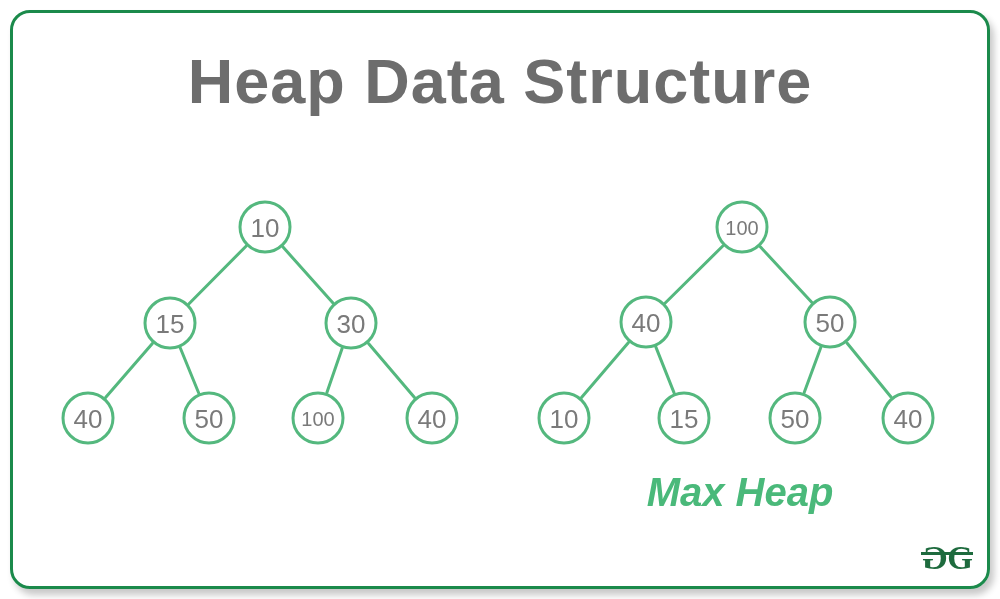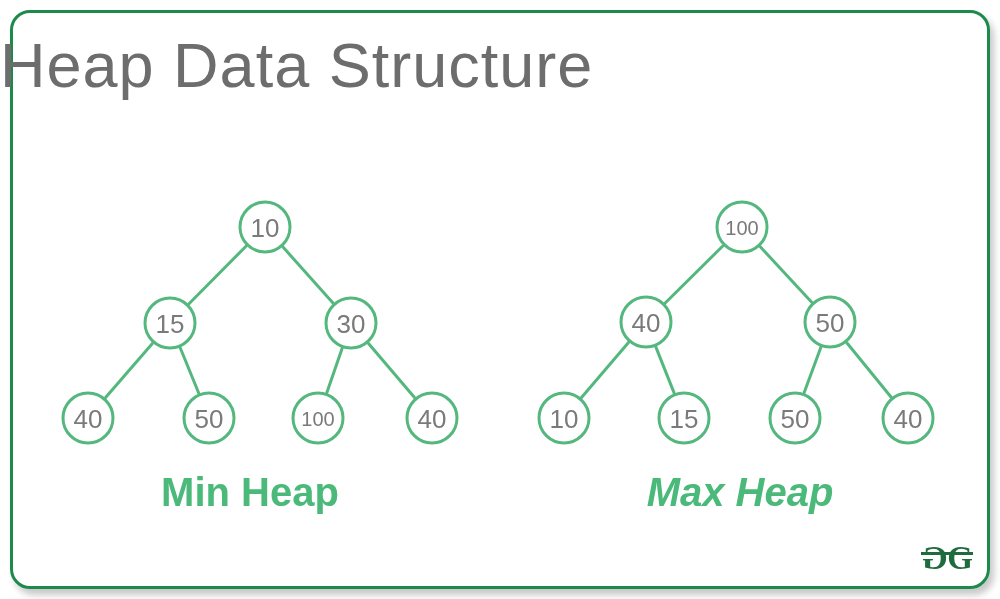--- a/index.html
+++ b/index.html
@@ -7,22 +7,22 @@
     position:relative;width:1000px;height:599px;background:#ffffff;
     font-family:"Liberation Sans",sans-serif;overflow:hidden;
   }
   .card{
     position:absolute;left:10px;top:10px;width:974px;height:573px;
     border:3px solid var(--border,#1b8a4b);border-radius:20px;
     box-shadow:4px 6px 7px rgba(0,0,0,0.22);
     background:transparent;
   }
   .title{
-    position:absolute;left:0;right:0;top:32px;margin:0;
-    font-size:63px;font-weight:400;line-height:1.05;
+    position:absolute;left:0;right:0;top:32px;margin:16px;
+    text-align:center;font-size:63px;font-weight:700;line-height:1.05;
     color:var(--title-text,#6d6d6d);letter-spacing:1px;
   }
   #tree-svg{position:absolute;left:0;top:0;}
   .tree-label{
     position:absolute;top:472px;transform:translateX(-50%);
     font-size:40px;font-weight:700;line-height:1;
     color:var(--label,#4ab97a);white-space:nowrap;
   }
   .label-min{left:250px;}
   .label-max{left:740px;font-style:italic;}
@@ -86,20 +86,19 @@
         <text x="564" y="419" text-anchor="middle" dominant-baseline="central" fill="#7a7a7a" font-size="26" font-family="&quot;Liberation Sans&quot;, sans-serif">10</text>
         <circle cx="684" cy="418" r="25" fill="#ffffff" stroke="#54b87e" stroke-width="3"></circle>
         <text x="684" y="419" text-anchor="middle" dominant-baseline="central" fill="#7a7a7a" font-size="26" font-family="&quot;Liberation Sans&quot;, sans-serif">15</text>
         <circle cx="795" cy="418" r="25" fill="#ffffff" stroke="#54b87e" stroke-width="3"></circle>
         <text x="795" y="419" text-anchor="middle" dominant-baseline="central" fill="#7a7a7a" font-size="26" font-family="&quot;Liberation Sans&quot;, sans-serif">50</text>
         <circle cx="908" cy="418" r="25" fill="#ffffff" stroke="#54b87e" stroke-width="3"></circle>
         <text x="908" y="419" text-anchor="middle" dominant-baseline="central" fill="#7a7a7a" font-size="26" font-family="&quot;Liberation Sans&quot;, sans-serif">40</text>
       </g>
     </svg>
 
-  <div class="tree-label label-min">Min Heap</div>
   <div class="tree-label label-max">Max Heap</div>
 
   <div class="logo">
     <span class="g g-mirror">G</span><span class="g">G</span>
     <span class="logo-bar"></span>
   </div>
 </div>
 
 </body></html>

